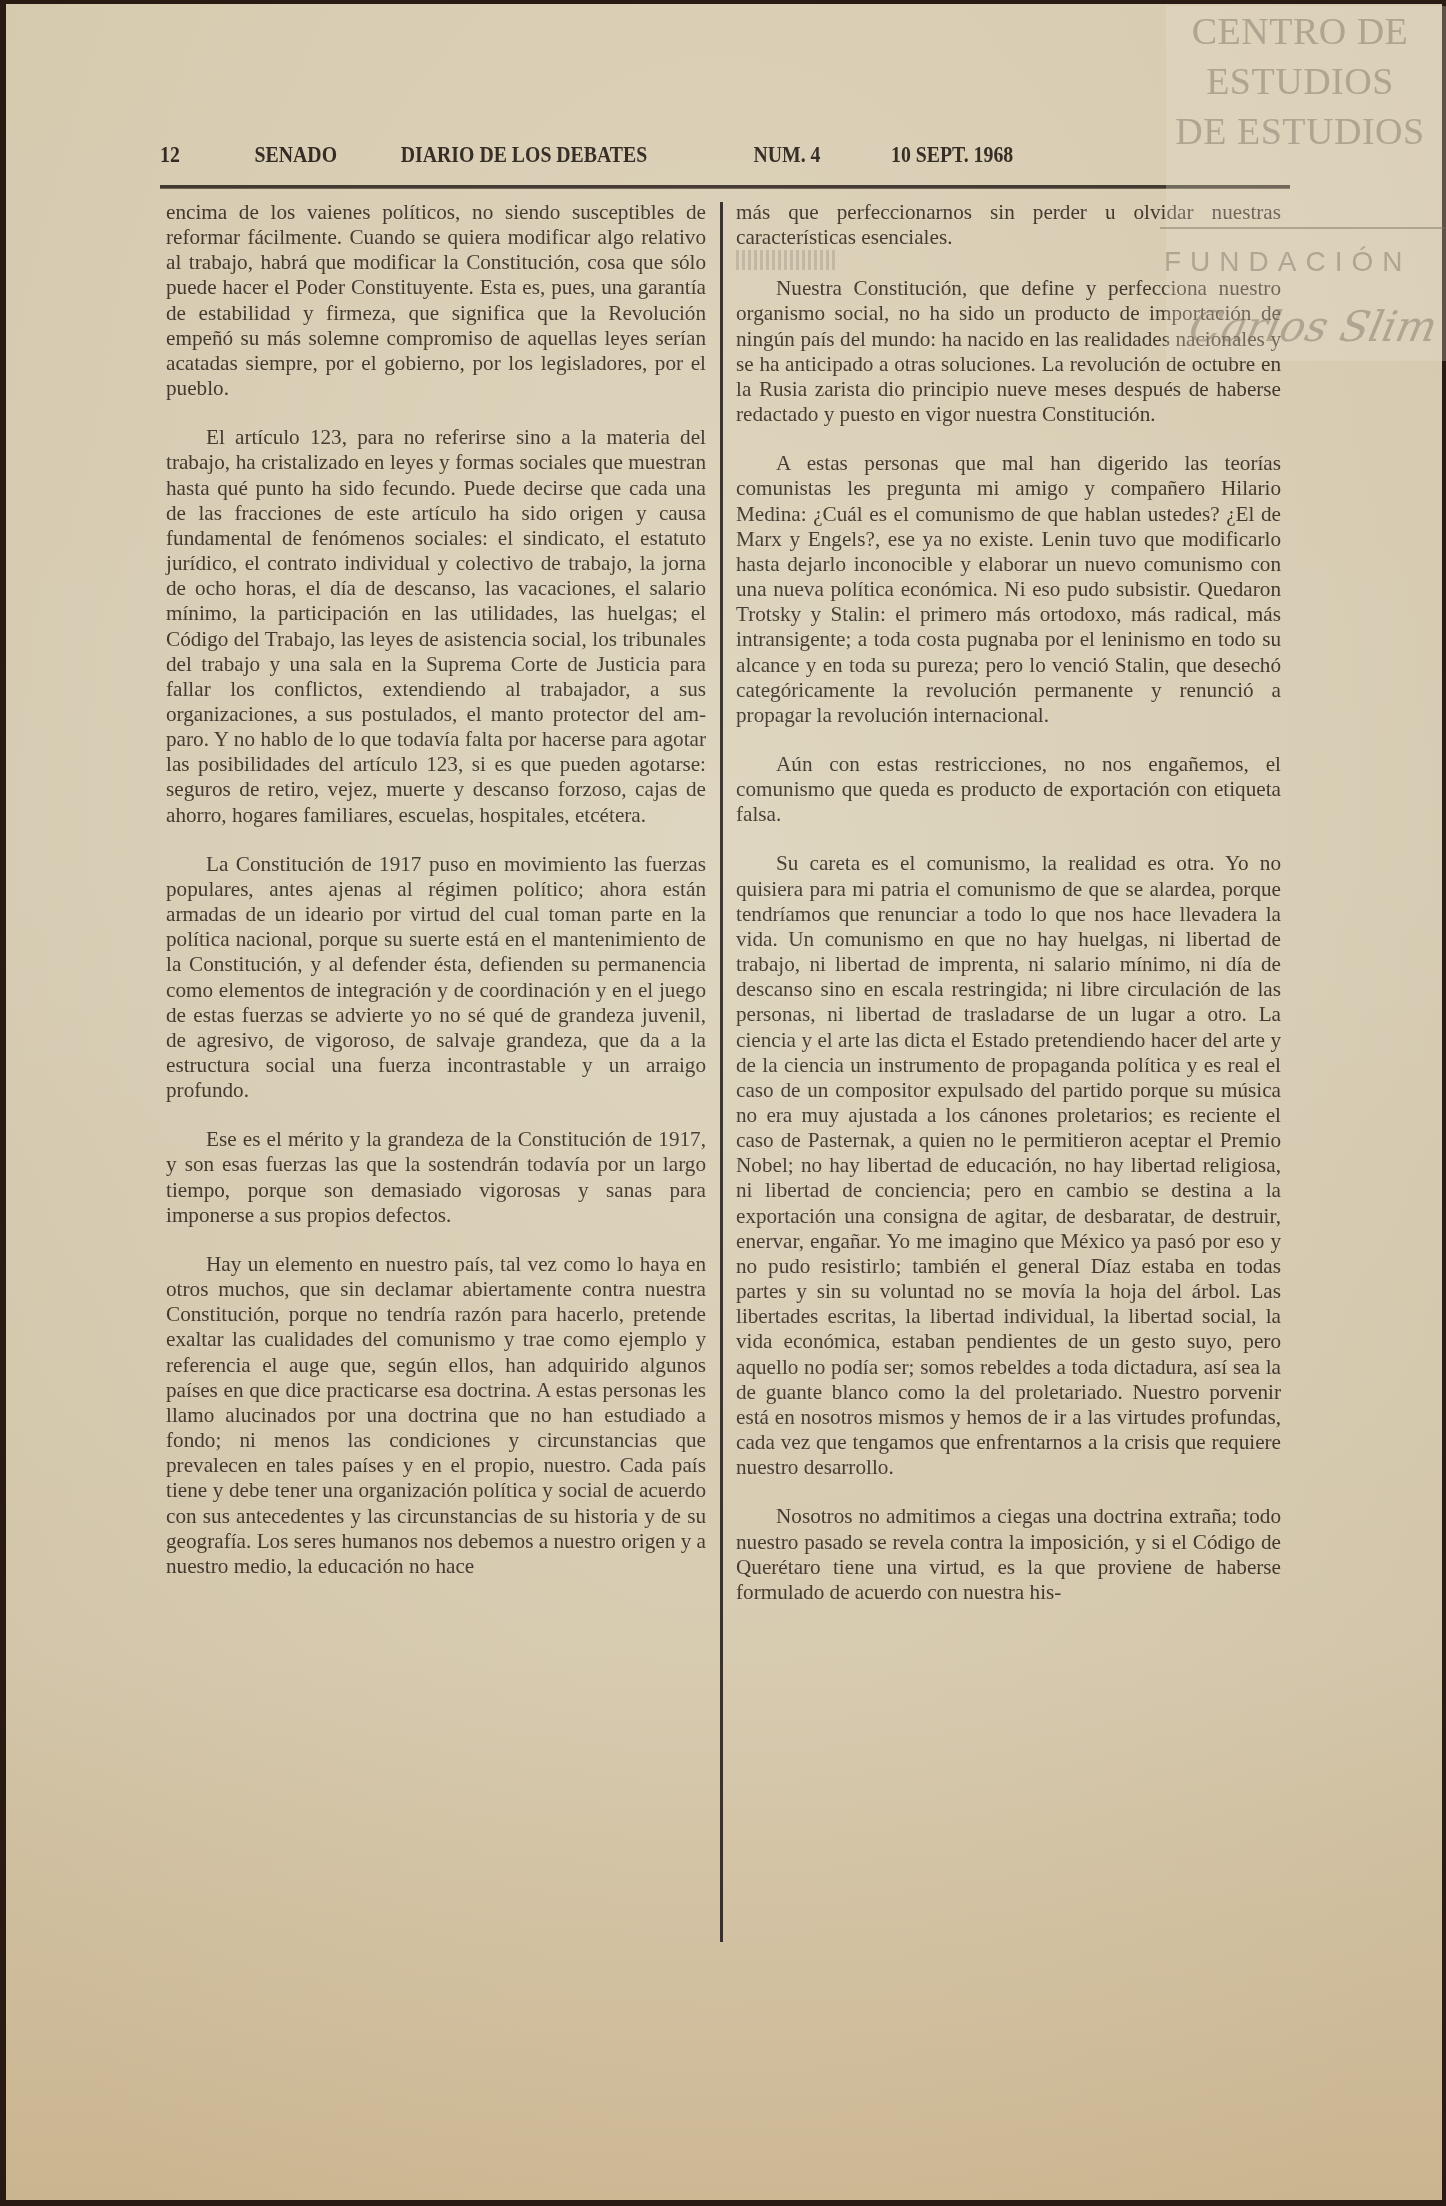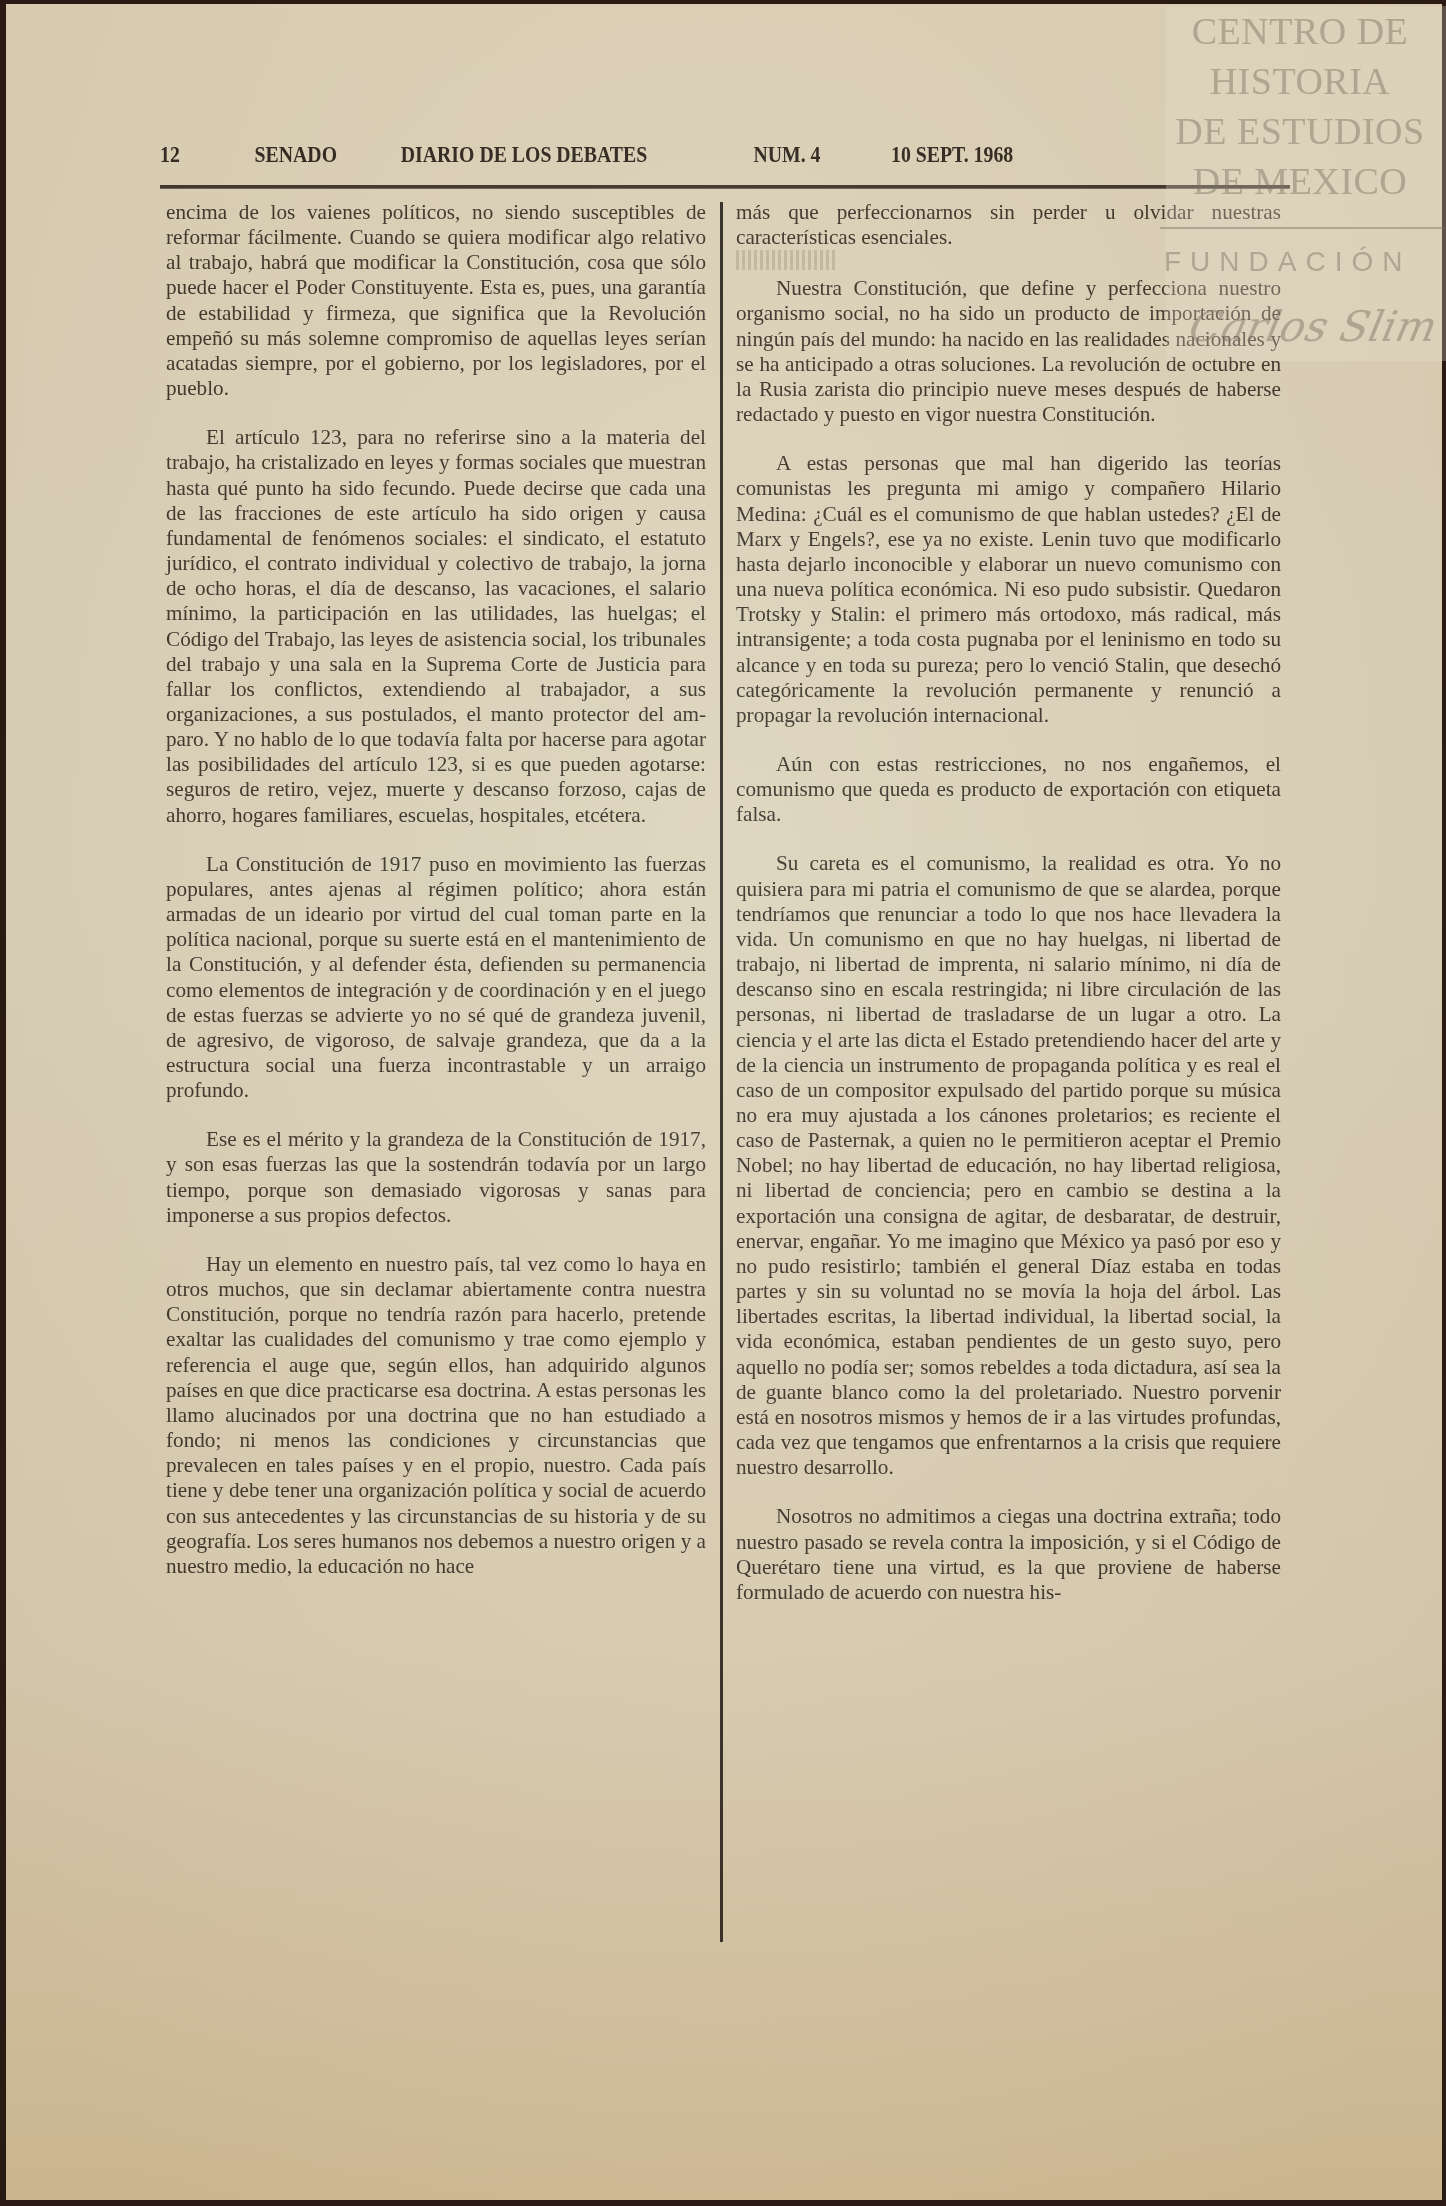--- a/index.html
+++ b/index.html
@@ -107,19 +107,18 @@
     <p class="indent">Aún con estas restricciones, no nos enga­ñemos, el comunismo que queda es producto de exportación con etiqueta falsa.</p>
     <p class="indent">Su careta es el comunismo, la realidad es otra. Yo no quisiera para mi patria el comunis­mo de que se alardea, porque tendríamos que renunciar a todo lo que nos hace llevadera la vida. Un comunismo en que no hay huel­gas, ni libertad de trabajo, ni libertad de im­prenta, ni salario mínimo, ni día de descanso sino en escala restringida; ni libre circulación de las personas, ni libertad de trasladarse de un lugar a otro. La ciencia y el arte las dicta el Estado pretendiendo hacer del arte y de la ciencia un instrumento de propaganda política y es real el caso de un compositor expulsado del partido porque su música no era muy ajus­tada a los cánones proletarios; es reciente el caso de Pasternak, a quien no le permitieron aceptar el Premio Nobel; no hay libertad de educación, no hay libertad religiosa, ni libertad de conciencia; pero en cambio se destina a la exportación una consigna de agitar, de desba­ratar, de destruir, enervar, engañar. Yo me imagino que México ya pasó por eso y no pudo resistirlo; también el general Díaz estaba en todas partes y sin su voluntad no se movía la hoja del árbol. Las libertades escritas, la libertad individual, la libertad social, la vida económica, estaban pendientes de un gesto suyo, pero aquello no podía ser; somos rebel­des a toda dictadura, así sea la de guante blan­co como la del proletariado. Nuestro porvenir está en nosotros mismos y hemos de ir a las virtudes profundas, cada vez que tengamos que enfrentarnos a la crisis que requiere nuestro desarrollo.</p>
     <p class="indent">Nosotros no admitimos a ciegas una doc­trina extraña; todo nuestro pasado se revela contra la imposición, y si el Código de Queré­taro tiene una virtud, es la que proviene de ha­berse formulado de acuerdo con nuestra his-</p>
   </div>
 
 </div>
 
 <div class="wm-box"></div>
 <div class="watermark">
   <div class="wm-line">CENTRO DE</div>
-  <div class="wm-line">HISTORIA</div>
+  <div class="wm-line">ESTUDIOS</div>
   <div class="wm-line">DE ESTUDIOS</div>
-  <div class="wm-line">DE MEXICO</div>
   <div class="wm-rule"></div>
   <div class="wm-fund">FUNDACIÓN</div>
   <div class="wm-sig">Carlos Slim</div>
 </div>
 
 </body></html>

